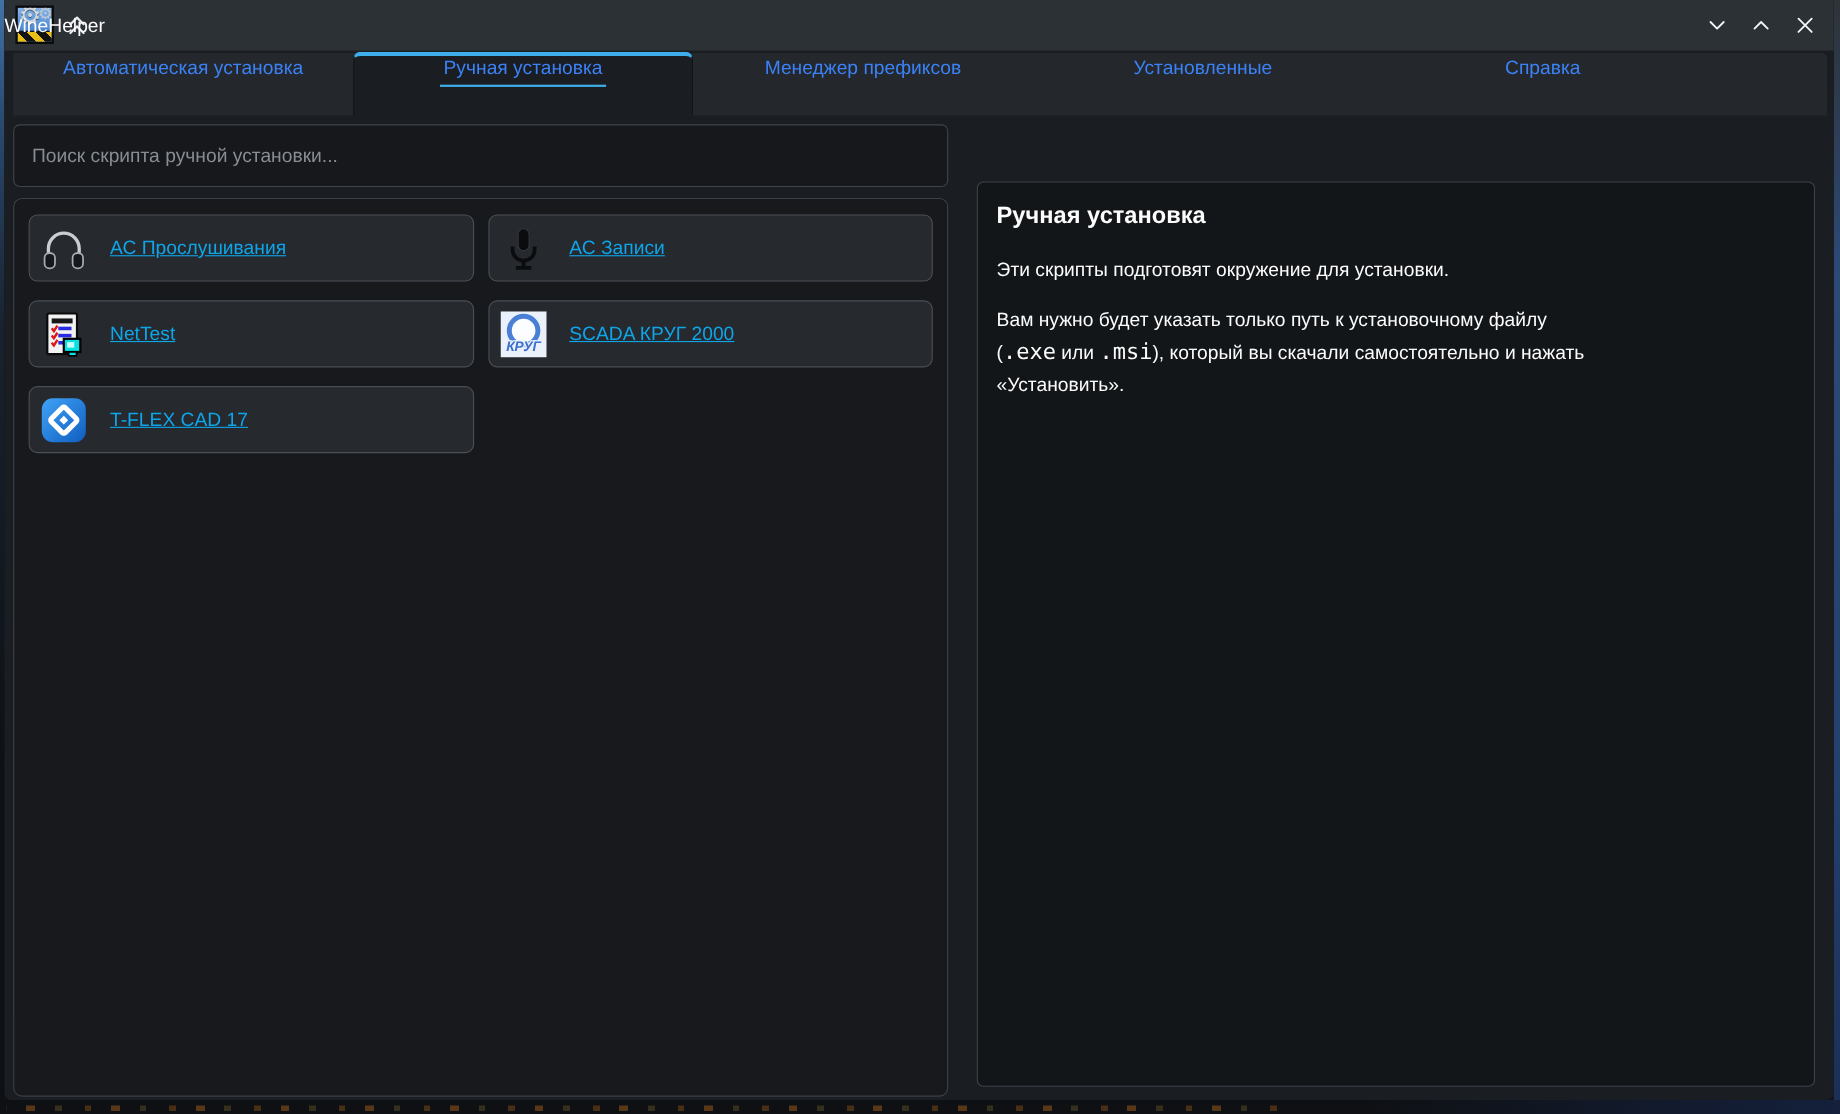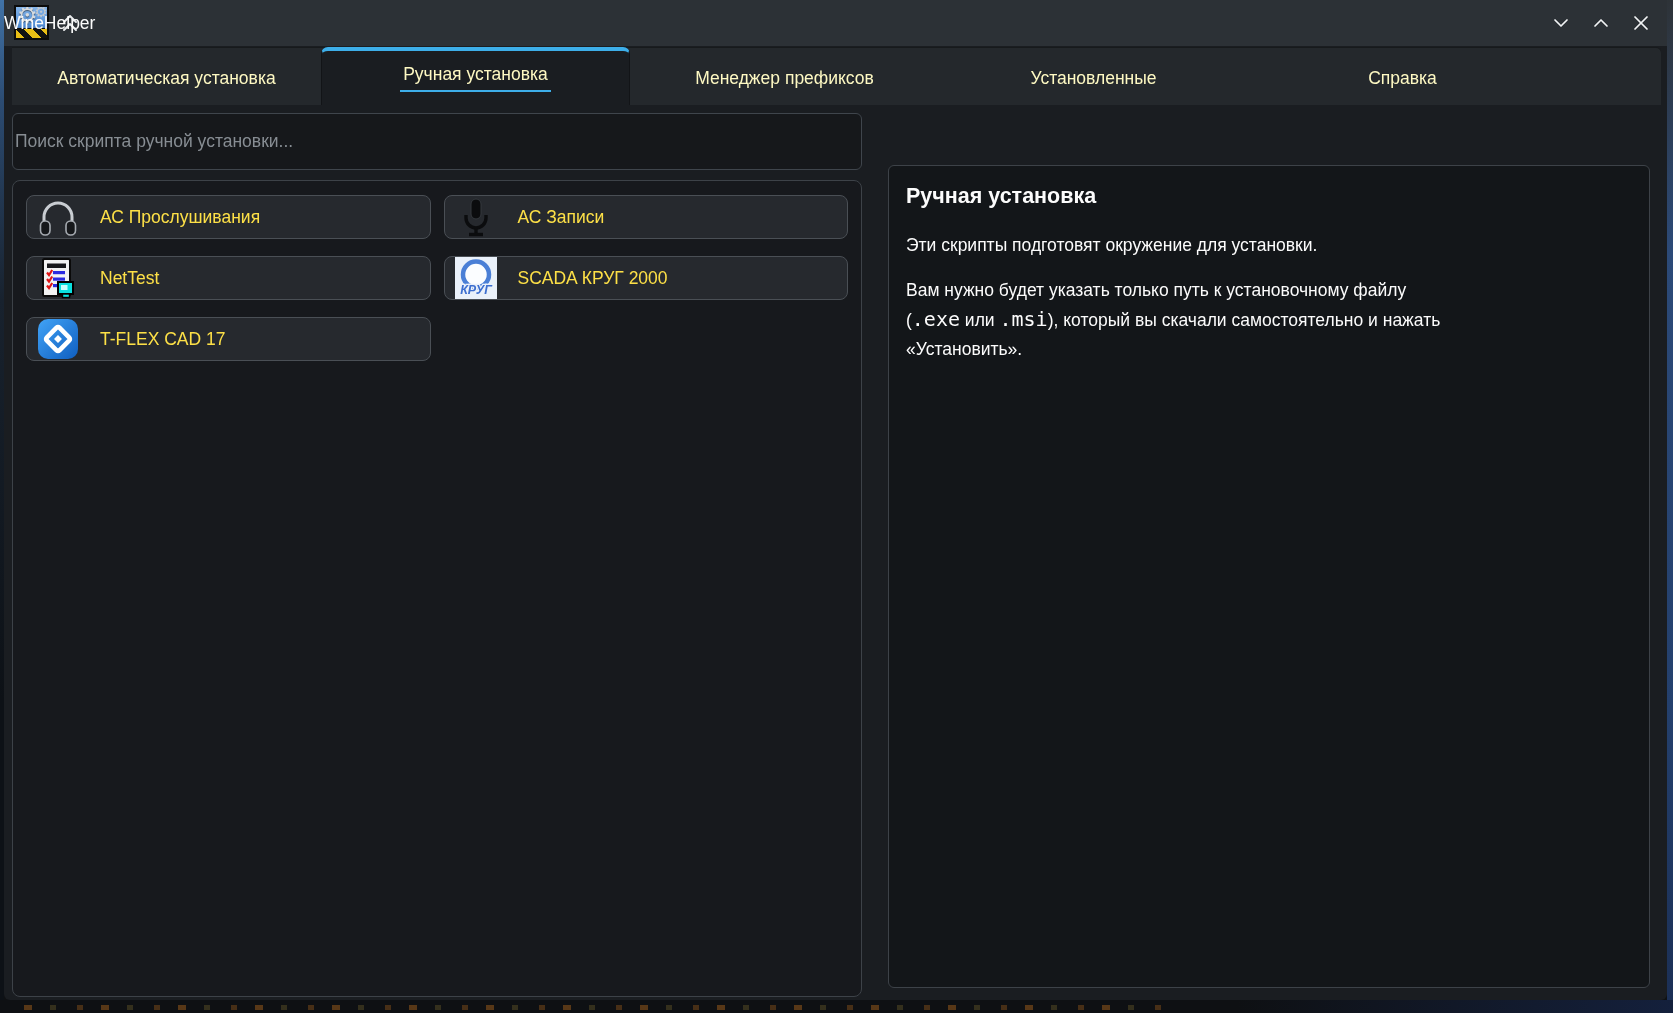--- a/index.html
+++ b/index.html
@@ -62,54 +62,55 @@
   .win-btn { width:26px; height:26px; display:flex; align-items:center; justify-content:center; background:none; border:none; padding:0; cursor:pointer; }
 
   
   .tabbar {
     position:absolute; left:8px; right:6px; top:47px; height:58px;
     display:flex; background:#24282c; border-radius:0 5px 0 0;
     box-shadow:inset 0 1px 0 rgba(0,0,0,.35);
   }
   .tab {
     width:309px; height:58px; flex:none;
-    display:flex; align-items:center; justify-content:center;
-    color:#fef9c3; font-size:17.5px; cursor:pointer;
+    display:flex; align-items:flex-start; justify-content:center;
+    color:#3b82f6; font-size:17.5px; cursor:pointer;
     border-top:4px solid transparent;
   }
   .tab.active {
     background:#1a1d21;
     border-top:4px solid #3daee9;
     border-left:1px solid #121417; border-right:1px solid #121417;
     border-radius:7px 7px 0 0;
   }
   .tab.active .tab-label { border-bottom:2px solid #3daee9; padding:0 3px 5px; }
   .tab-filler { flex:1; }
 
   
   .search-input {
     position:absolute; left:8px; top:113px; width:850px; height:57px;
     background:#16181b; border:1px solid #3f454c; border-radius:6px;
-    color:#eab308; font-size:17.5px; padding:0 2px;
+    color:#eab308; font-size:17.5px; padding:0 16px;
     font-family:"Liberation Sans", sans-serif; outline:none;
   }
   .search-input::placeholder { color:#878d93; opacity:1; }
 
   
   .scripts-panel {
     position:absolute; left:8px; top:180px; width:850px; height:817px;
     background:#17191d; border:1px solid #3d4248; border-radius:8px;
     padding:14px 13px;
   }
   .scripts-grid { display:grid; grid-template-columns:repeat(2,1fr); gap:17px 13px; align-content:start; }
   .script-btn {
-    height:44px; background:#26292e; border:1px solid #4a4f55; border-radius:8px;
+    height:61px; background:#26292e; border:1px solid #4a4f55; border-radius:8px;
     display:flex; align-items:center; gap:21px; padding:0 10px;
-    color:#fde047; font-size:17.5px; cursor:pointer; text-align:left;
+    color:#0ea5e9; font-size:17.5px; cursor:pointer; text-align:left;
     font-family:"Liberation Sans", sans-serif;
+    text-decoration:underline;
   }
   .script-icon { width:42px; height:42px; flex:none; display:flex; align-items:center; justify-content:center; }
 
   
   .info-panel {
     position:absolute; left:884px; top:165px; width:762px; height:823px;
     background:#131619; border:1px solid #3d4248; border-radius:6px;
     padding:8px 17px; color:#fcfcfc;
   }
   .info-heading { font-size:21.5px; font-weight:bold; margin:10px 0 0; }

